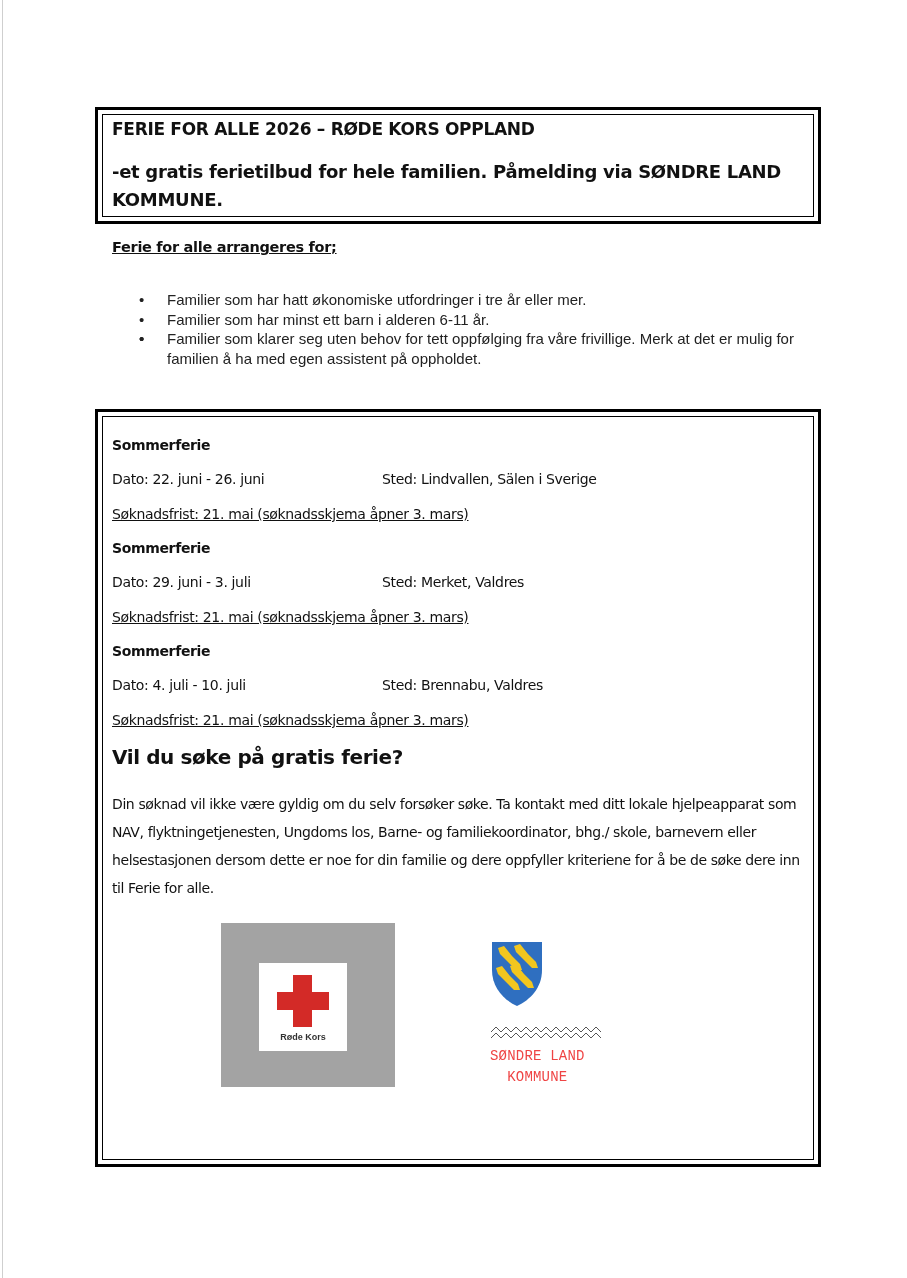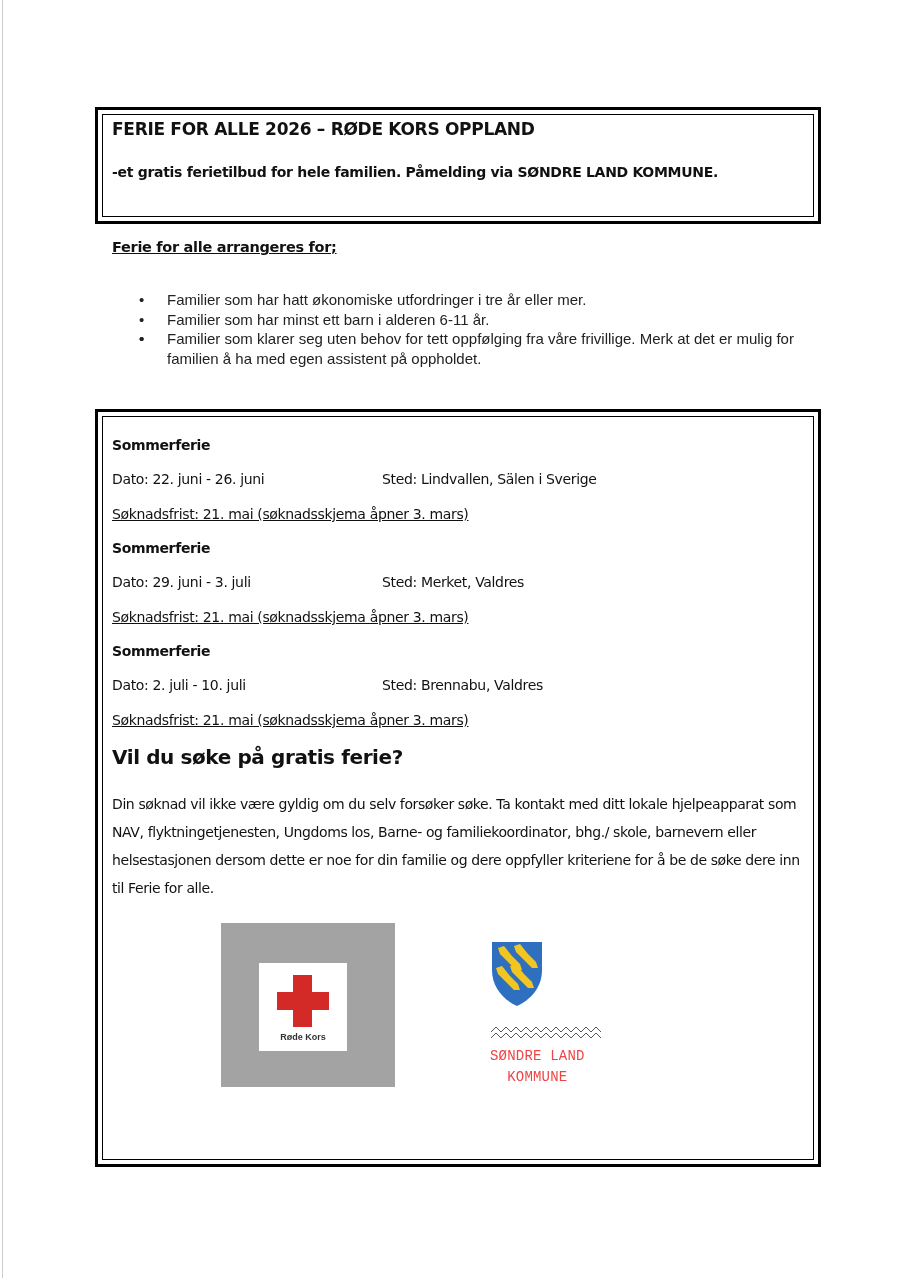--- a/index.html
+++ b/index.html
@@ -8,21 +8,21 @@
     font-family: "Liberation Sans", sans-serif; color: #111;
   }
   .page-edge { position: absolute; left: 2px; top: 0; width: 1px; height: 1278px; background: #cfcfcf; }
 
   
   .frame-outer { position: absolute; border: 3px solid #000; box-sizing: border-box; }
   .frame-inner { position: absolute; border: 1px solid #000; box-sizing: border-box; left: 4px; top: 4px; right: 4px; bottom: 4px; }
 
   #header-box { left: 95px; top: 107px; width: 726px; height: 117px; }
   .hdr-title { position: absolute; left: 112px; top: 119px; font-family: "DejaVu Sans", sans-serif; font-weight: bold; font-size: 17px; letter-spacing: -0.3px; }
-  .hdr-sub { position: absolute; left: 112px; top: 158px; width: 680px; font-family: "DejaVu Sans", sans-serif; font-weight: bold; font-size: 14px; line-height: 28px; letter-spacing: -0.3px; }
+  .hdr-sub { position: absolute; left: 112px; top: 158px; width: 680px; font-family: "DejaVu Sans", sans-serif; font-weight: bold; font-size: 18px; line-height: 28px; letter-spacing: -0.3px; }
 
   .criteria-heading { position: absolute; left: 112px; top: 239px; font-family: "DejaVu Sans", sans-serif; font-weight: bold; font-size: 14.5px; text-decoration: underline; letter-spacing: -0.3px; }
   .criteria-list { position: absolute; left: 139px; top: 290px; width: 680px; margin: 0; padding: 0; list-style: none; font-size: 15px; line-height: 19.5px; color: #222; }
   .criteria-list li { position: relative; padding-left: 28px; }
   .criteria-list li .bullet { position: absolute; left: 0; top: 0; }
 
   #trips-box { left: 95px; top: 409px; width: 726px; height: 758px; }
   .trip { position: absolute; left: 112px; font-family: "DejaVu Sans", sans-serif; font-size: 14px; letter-spacing: -0.35px; }
   .trip .t-title { position: absolute; left: 0; top: 0; font-weight: bold; white-space: nowrap; }
   .trip .t-date { position: absolute; left: 0; top: 34px; white-space: nowrap; }
@@ -73,21 +73,21 @@
   <div class="t-deadline">Søknadsfrist: 21. mai (søknadsskjema åpner 3. mars)</div>
 </div>
 <div class="trip" style="top:540px;">
   <div class="t-title">Sommerferie</div>
   <div class="t-date">Dato: 29. juni - 3. juli</div>
   <div class="t-place">Sted: Merket, Valdres</div>
   <div class="t-deadline">Søknadsfrist: 21. mai (søknadsskjema åpner 3. mars)</div>
 </div>
 <div class="trip" style="top:643px;">
   <div class="t-title">Sommerferie</div>
-  <div class="t-date">Dato: 2. juli - 10. juli</div>
+  <div class="t-date">Dato: 4. juli - 10. juli</div>
   <div class="t-place">Sted: Brennabu, Valdres</div>
   <div class="t-deadline">Søknadsfrist: 21. mai (søknadsskjema åpner 3. mars)</div>
 </div>
 
 <div class="apply-heading">Vil du søke på gratis ferie?</div>
 <div class="apply-body">Din søknad vil ikke være gyldig om du selv forsøker søke. Ta kontakt med ditt lokale hjelpeapparat som NAV, flyktningetjenesten, Ungdoms los, Barne- og familiekoordinator, bhg./ skole, barnevern eller helsestasjonen dersom dette er noe for din familie og dere oppfyller kriteriene for å be de søke dere inn til Ferie for alle.</div>
 
 <div class="logo-rk">
   <div class="inner">
     <div class="cross-v"></div>

